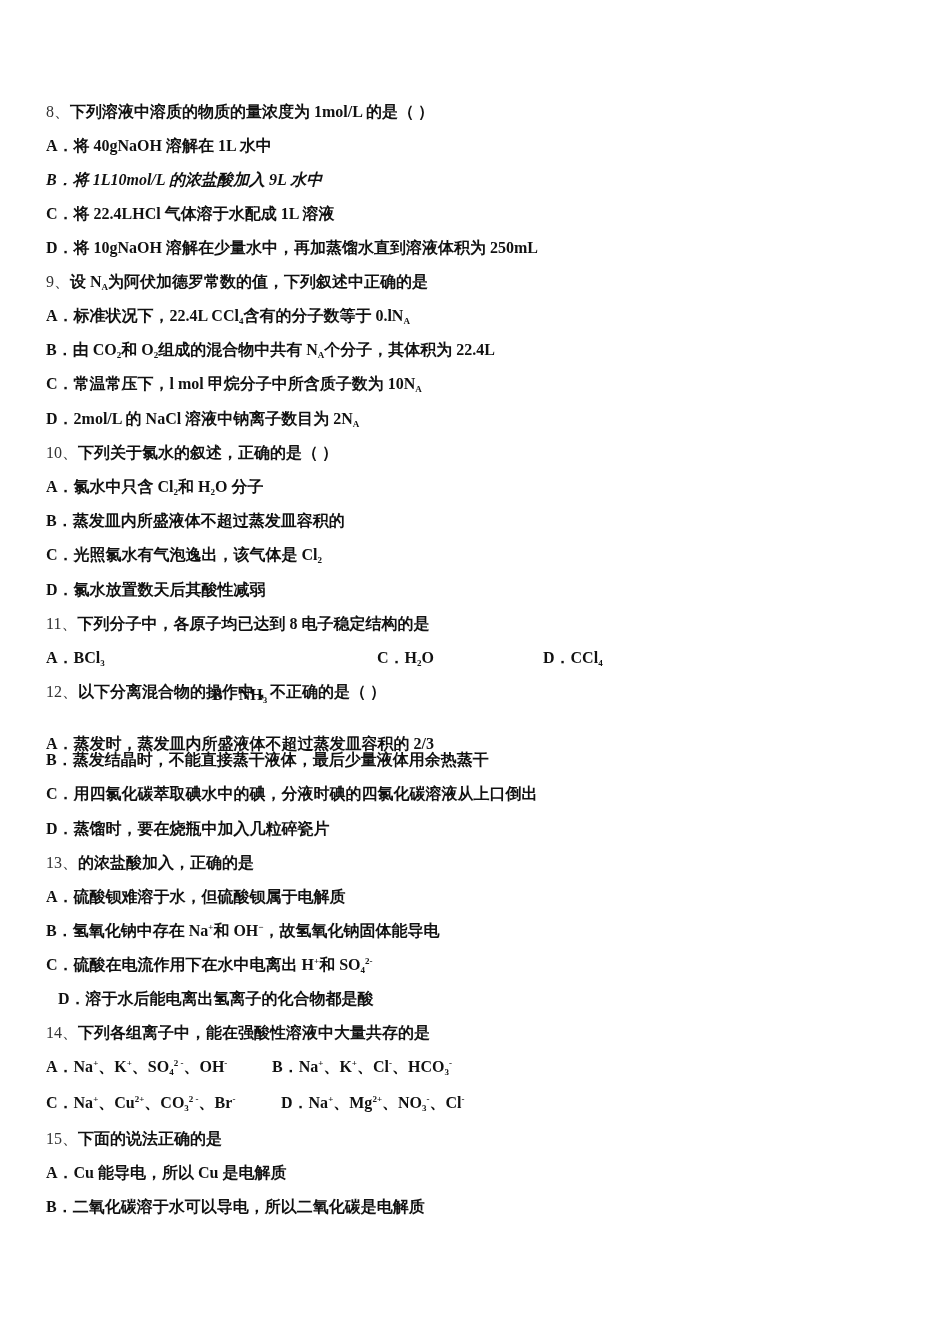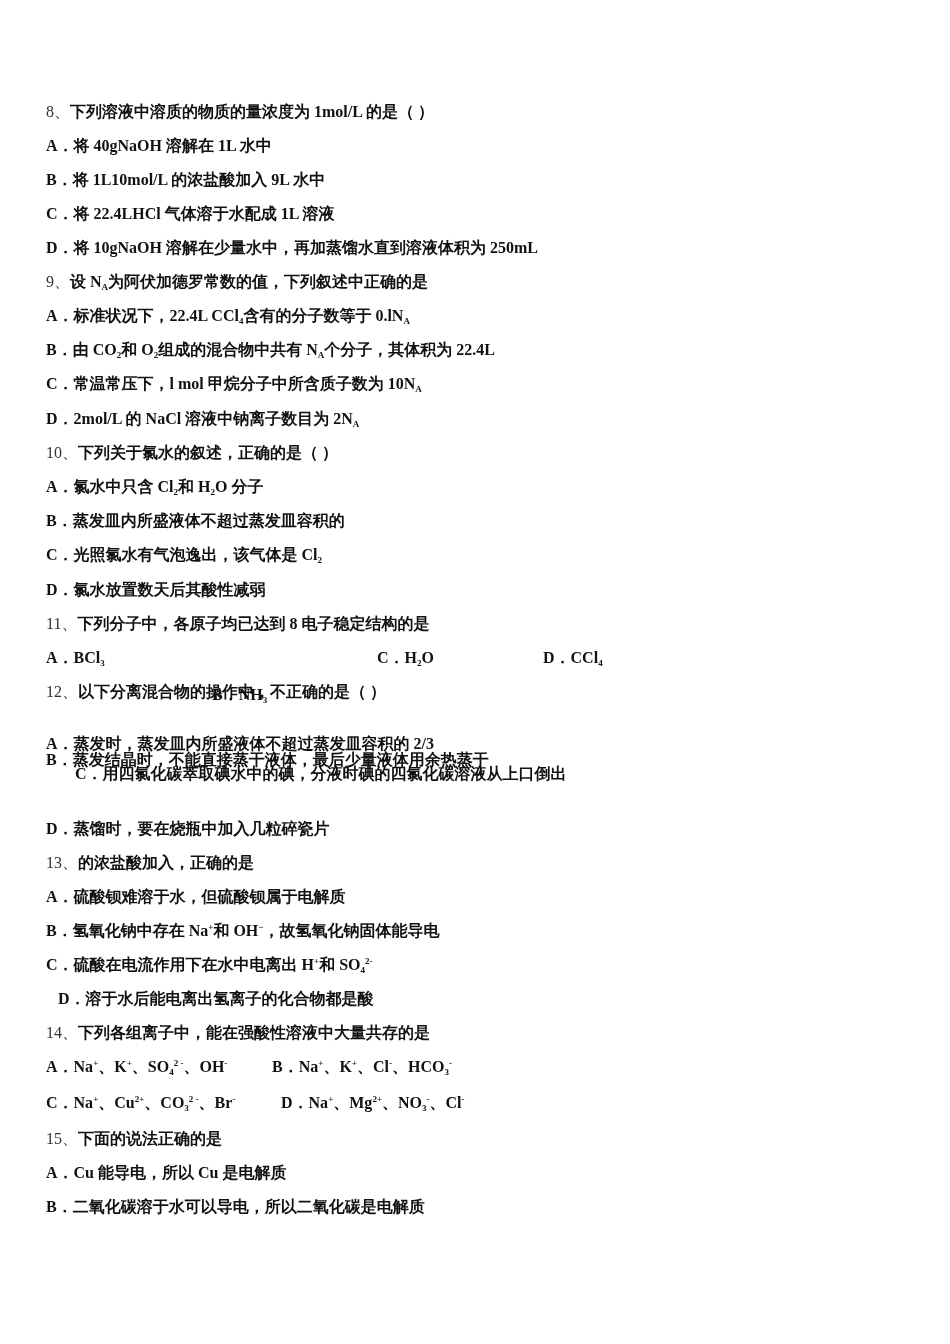--- a/index.html
+++ b/index.html
@@ -13,21 +13,21 @@
   .line sup { font-size: 9px; vertical-align: 6px; line-height: 0; }
   .opt-row .opt { position: absolute; top: 0; white-space: nowrap; }
 </style>
 </head>
 <body>
 
 <div class="page" id="page">
     <div>
       <div class="line" style="top: 102px;"><span class="num">8、</span><span>下列溶液中溶质的物质的量浓度为 1mol/L 的是（  ）</span></div>
       <div class="line" style="top: 136px;"><span><span>A．</span><span>将 40gNaOH 溶解在 1L 水中</span></span></div>
-      <div class="line" style="top: 170px;"><span><span>B．</span><span>将 1L10mol/L 的浓盐酸加入 9L 水中</span></span></div>
+      <div class="line" style="top: 170px; font-style: italic;"><span><span>B．</span><span>将 1L10mol/L 的浓盐酸加入 9L 水中</span></span></div>
       <div class="line" style="top: 204px;"><span><span>C．</span><span>将 22.4LHCl 气体溶于水配成 1L 溶液</span></span></div>
       <div class="line" style="top: 238px;"><span><span>D．</span><span>将 10gNaOH 溶解在少量水中，再加蒸馏水直到溶液体积为 250mL</span></span></div>
     </div>
     <div>
       <div class="line" style="top: 272px;"><span class="num">9、</span><span>设 N</span><sub>A</sub><span>为阿伏加德罗常数的值，下列叙述中正确的是</span></div>
       <div class="line" style="top: 306px;"><span><span>A．</span><span>标准状况下，22.4L CCl</span><sub>4</sub><span>含有的分子数等于 0.lN</span><sub>A</sub></span></div>
       <div class="line" style="top: 340px;"><span><span>B．</span><span>由 CO</span><sub>2</sub><span>和 O</span><sub>2</sub><span>组成的混合物中共有 N</span><sub>A</sub><span>个分子，其体积为 22.4L</span></span></div>
       <div class="line" style="top: 374px;"><span><span>C．</span><span>常温常压下，l mol 甲烷分子中所含质子数为 10N</span><sub>A</sub></span></div>
       <div class="line" style="top: 409px;"><span><span>D．</span><span>2mol/L 的 NaCl 溶液中钠离子数目为 2N</span><sub>A</sub></span></div>
     </div>
@@ -44,21 +44,21 @@
         <span class="opt" style="left: 46px;"><span>A．</span><span>BCl</span><sub>3</sub></span>
         <span class="opt" style="left: 212px; margin-top: 37px;"><span>B．</span><span>NH</span><sub>3</sub></span>
         <span class="opt" style="left: 377px;"><span>C．</span><span>H</span><sub>2</sub><span>O</span></span>
         <span class="opt" style="left: 543px;"><span>D．</span><span>CCl</span><sub>4</sub></span>
       </div>
     </div>
     <div>
       <div class="line" style="top: 682px;"><span class="num">12、</span><span>以下分离混合物的操作中，不正确的是（    ）</span></div>
       <div class="line" style="top: 734px; text-align: right;"><span><span>A．</span><span>蒸发时，蒸发皿内所盛液体不超过蒸发皿容积的 2/3</span></span></div>
       <div class="line" style="top: 750px;"><span><span>B．</span><span>蒸发结晶时，不能直接蒸干液体，最后少量液体用余热蒸干</span></span></div>
-      <div class="line" style="top: 764px; margin-left: 29px;"><span><span>C．</span><span>用四氯化碳萃取碘水中的碘，分液时碘的四氯化碳溶液从上口倒出</span></span></div>
+      <div class="line" style="top: 784px;"><span><span>C．</span><span>用四氯化碳萃取碘水中的碘，分液时碘的四氯化碳溶液从上口倒出</span></span></div>
       <div class="line" style="top: 819px;"><span><span>D．</span><span>蒸馏时，要在烧瓶中加入几粒碎瓷片</span></span></div>
     </div>
     <div>
       <div class="line" style="top: 853px;"><span class="num">13、</span><span>的浓盐酸加入，正确的是</span></div>
       <div class="line" style="top: 887px;"><span><span>A．</span><span>硫酸钡难溶于水，但硫酸钡属于电解质</span></span></div>
       <div class="line" style="top: 921px;"><span><span>B．</span><span>氢氧化钠中存在 Na</span><sup>+</sup><span>和 OH</span><sup>−</sup><span>，故氢氧化钠固体能导电</span></span></div>
       <div class="line" style="top: 955px;"><span><span>C．</span><span>硫酸在电流作用下在水中电离出 H</span><sup>+</sup><span>和 SO</span><sub>4</sub><sup>2-</sup></span></div>
       <div class="line" style="top: 989px; margin-left: 12px;"><span><span>D．</span><span>溶于水后能电离出氢离子的化合物都是酸</span></span></div>
     </div>
     <div>

